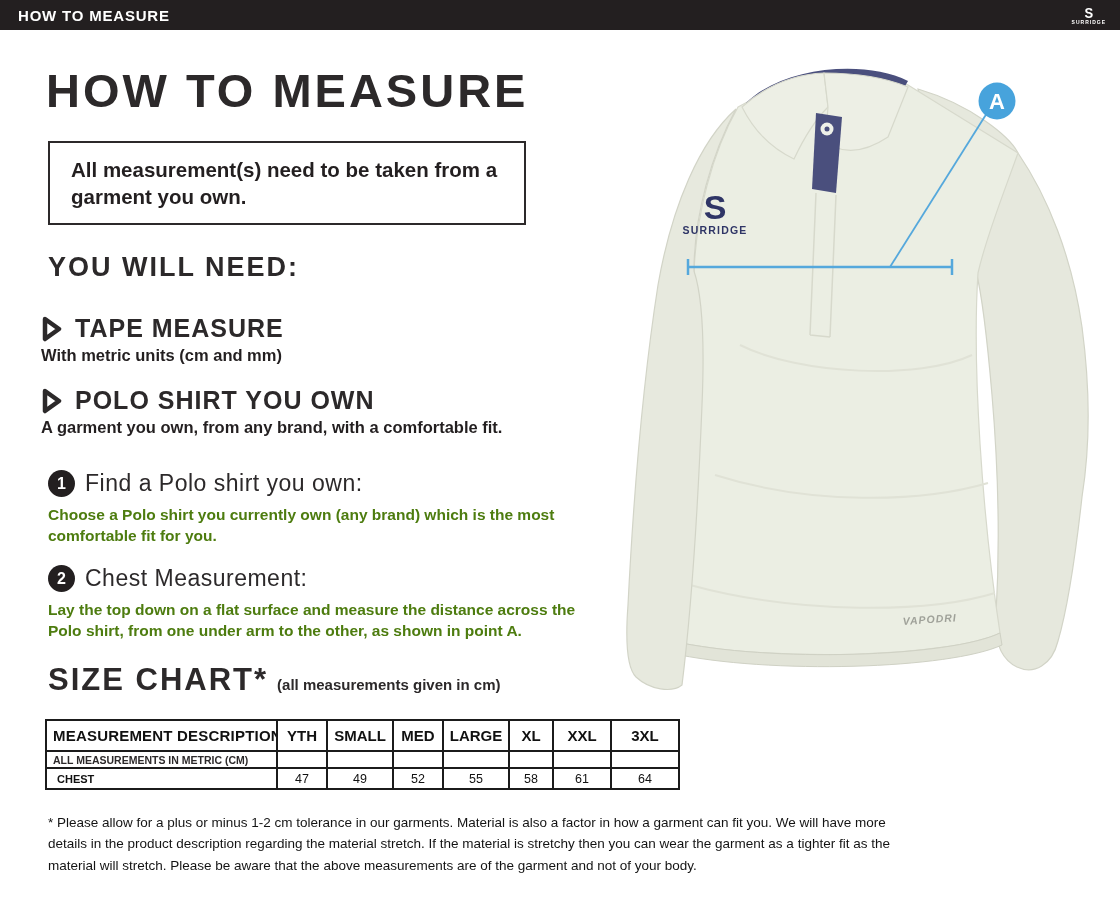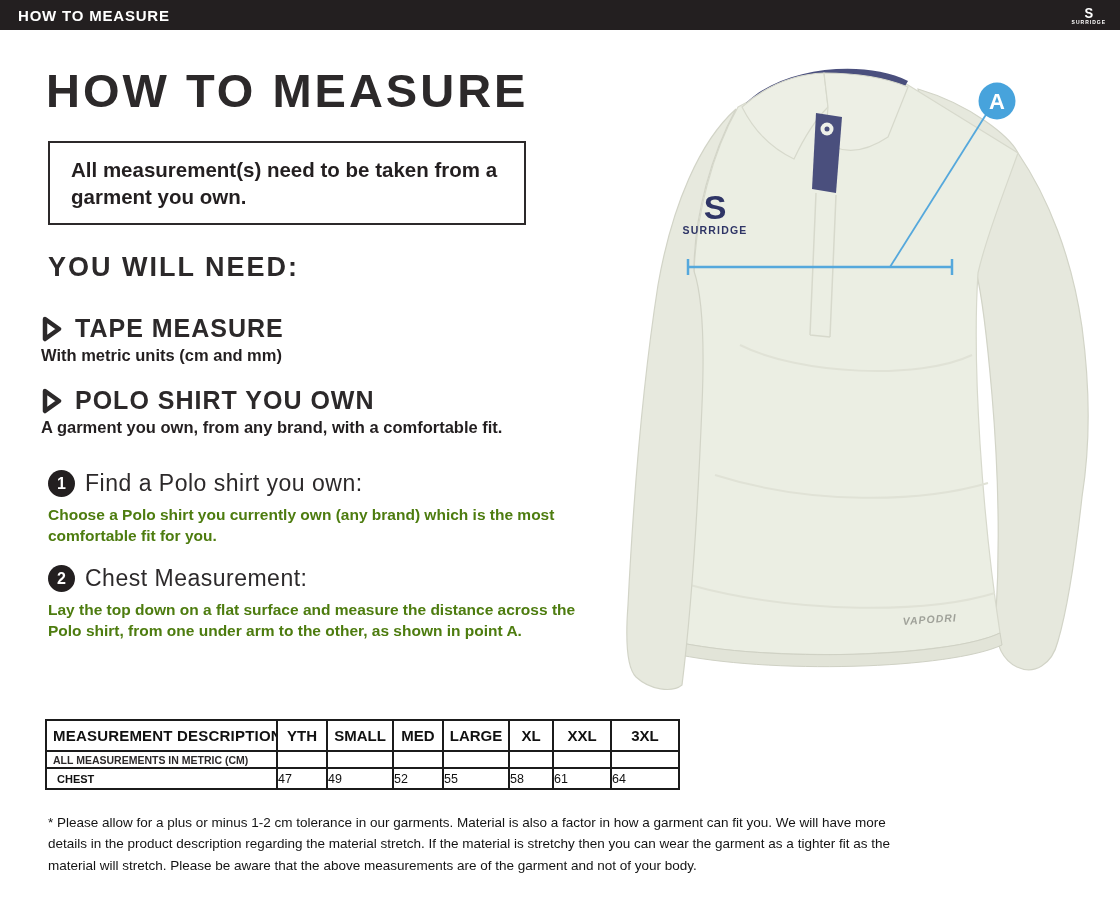--- a/index.html
+++ b/index.html
@@ -43,21 +43,21 @@
   .sc-title { font-size:31px; font-weight:bold; letter-spacing:2px; color:#2c292a; }
   .sc-sub { font-size:15px; font-weight:bold; margin-left:9px; color:#2c292a; }
 
   table.size-chart { position:absolute; left:45px; top:719px; width:633px;
                      border-collapse:collapse; table-layout:fixed; }
   table.size-chart th, table.size-chart td { border:2px solid #1b1b1b; overflow:hidden; white-space:nowrap; }
   table.size-chart thead th { height:31px; font-size:15px; font-weight:bold; text-align:center; color:#111; }
   table.size-chart thead th.desc { text-align:left; padding-left:6px; letter-spacing:0.2px; }
   tr.metric-row td { height:17px; }
   tr.metric-row td.label { font-size:10.5px; font-weight:bold; padding-left:6px; }
-  tr.value-row td { height:21px; font-size:12.5px; color:#111; }
+  tr.value-row td { height:21px; font-size:12.5px; text-align:center; color:#111; }
   tr.value-row td.label { font-size:11px; font-weight:bold; text-align:left; padding-left:10px; }
 
   .footnote { position:absolute; left:48px; top:812px; width:866px; font-size:13.5px;
               line-height:1.58; color:#141414; }
 
   
   .shirt-wrap { position:absolute; left:620px; top:45px; width:500px; height:665px; }
 </style>
 </head>
 <body>
@@ -111,20 +111,24 @@
   </div>
 
   <div class="step" style="top:565px;">
     <div class="title-row">
       <span class="badge">2</span>
       <span class="title">Chest Measurement:</span>
     </div>
     <div class="desc">Lay the top down on a flat surface and measure the distance across the Polo shirt, from one under arm to the other, as shown in point A.</div>
   </div>
 
+  <div class="sc-head">
+    <span class="sc-title">SIZE CHART*</span>
+    <span class="sc-sub">(all measurements given in cm)</span>
+  </div>
 
   <table class="size-chart">
     <colgroup>
       <col style="width:231px">
         <col style="width:50px">
         <col style="width:66px">
         <col style="width:50px">
       <col style="width:66px">
         <col style="width:44px">
         <col style="width:58px">

